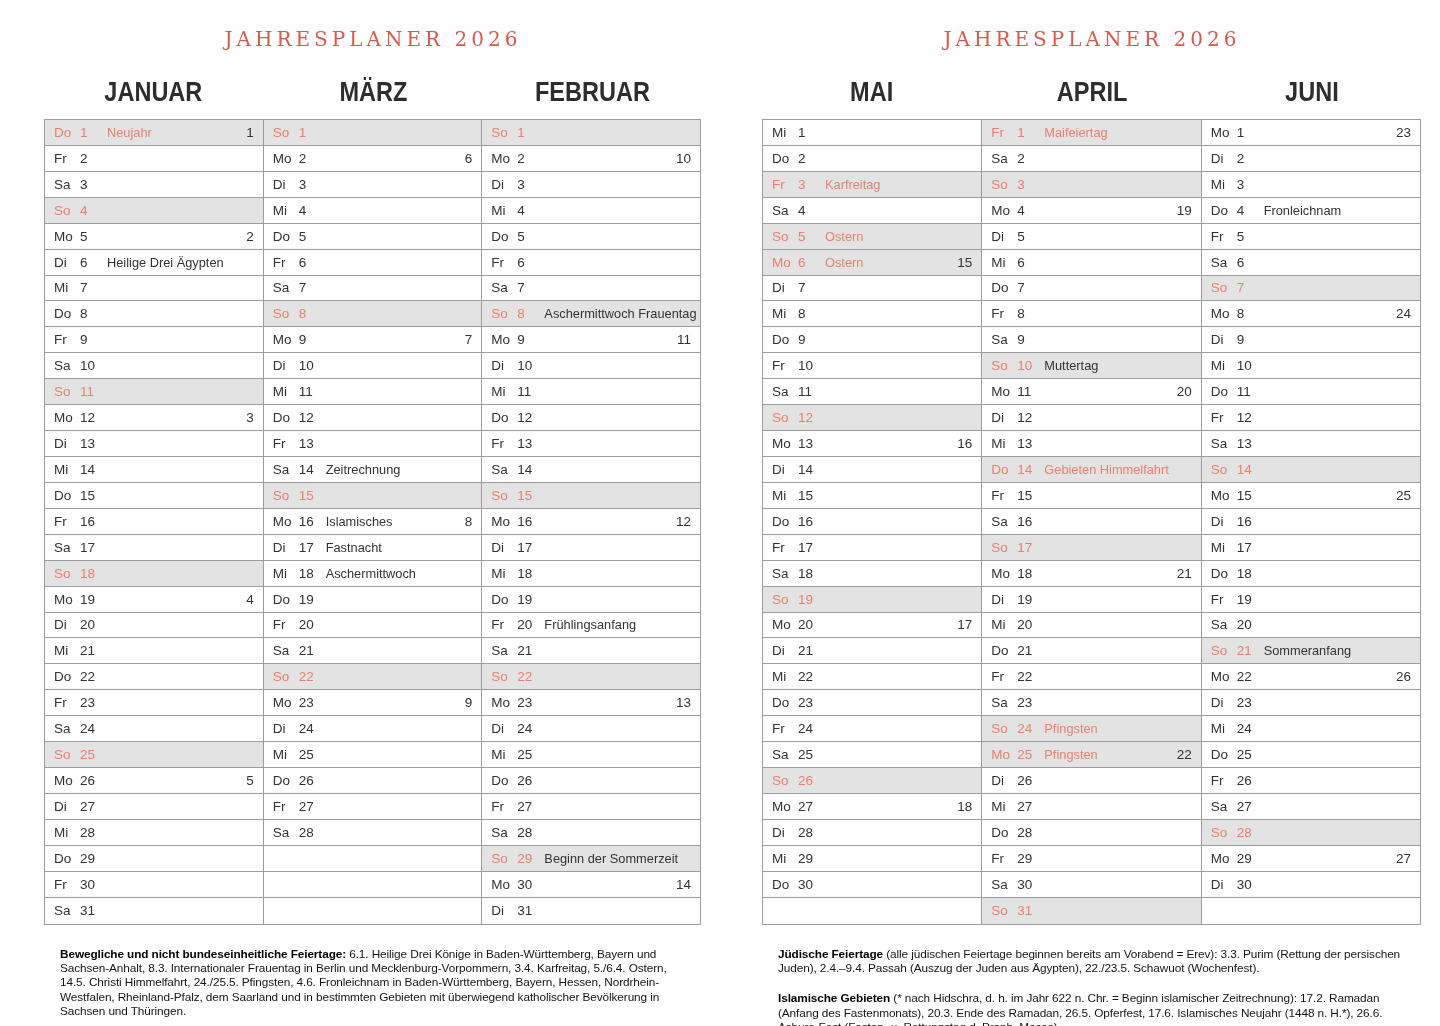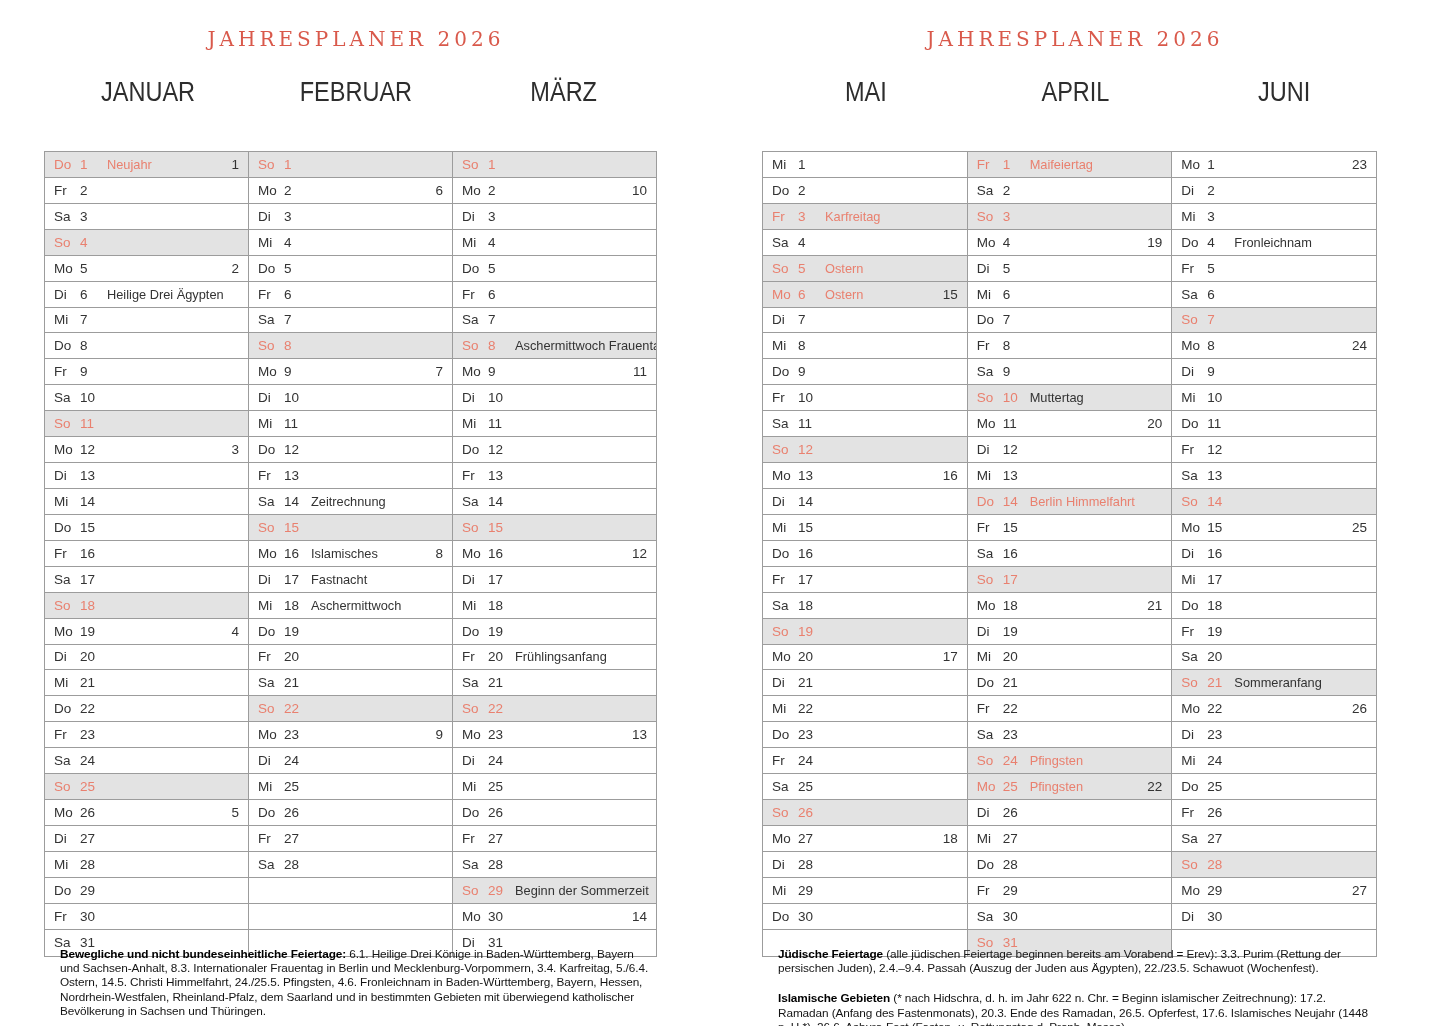--- a/index.html
+++ b/index.html
@@ -1,28 +1,28 @@
 <!DOCTYPE html>
 <html style="--accent-red: #d9594b; --day-red: #e9806f; --sunday-bg: #e3e3e3; --border: #9c9c9c; --ink: #333333;"><head>
 <meta charset="utf-8">
 <style>
   html,body{margin:0;padding:0;background:#fff;}
   .sheet{position:relative;width:1440px;height:1026px;background:#ffffff;overflow:hidden;
          font-family:"Liberation Sans",sans-serif;}
-  .page{position:absolute;top:0;height:1026px;}
+  .page{position:absolute;top:0;height:1026px;padding-left:34px;}
   .page.left{left:44px;width:624px;}
   .page.right{left:762px;width:626px;}
   .title{position:absolute;top:27px;left:0;width:100%;margin:0;text-align:center;
          font-family:"DejaVu Serif",serif;font-weight:normal;font-size:20px;
          letter-spacing:4px;color:var(--accent-red);}
   .months-head{position:absolute;top:76px;left:0;right:0;display:flex;}
-  .mh{flex:1;text-align:center;font-size:28px;color:#2d2d2d;}
+  .mh{flex:1;text-align:center;font-size:28px;color:#2d2d2d;font-weight:bold;}
   .mh>span{display:inline-block;transform:scaleX(0.84);transform-origin:center;}
-  .cal-table{position:absolute;top:119px;left:0;right:11px;display:flex;
-             border:1px solid var(--border);box-sizing:border-box;margin-top:32px;}
+  .cal-table{position:absolute;top:119px;left:0;right:1px;display:flex;
+             border:1px solid var(--border);box-sizing:border-box;}
   .col{flex:1;min-width:0;border-right:1px solid var(--border);}
   .col:last-child{border-right:none;}
   .drow{display:flex;align-items:center;height:25.93px;box-sizing:border-box;
         border-bottom:1px solid var(--border);padding:0 9px;font-size:13.5px;
         color:var(--ink);overflow:hidden;}
   .drow:last-child{border-bottom:none;}
   .drow.hl{background:var(--sunday-bg);}
   .drow.hl .wd,.drow.hl .dn{color:var(--day-red);}
   .wd{width:26px;flex:none;}
   .dn{width:22px;flex:none;}
@@ -35,22 +35,22 @@
   .fp b{font-weight:bold;color:#000;}
 </style>
 </head>
 <body>
 
 <div class="sheet">
   <section class="page left">
     <h1 class="title">JAHRESPLANER 2026</h1>
     <div class="months-head">
         <div class="mh"><span>JANUAR</span></div>
+        <div class="mh"><span>MÄRZ</span></div>
         <div class="mh"><span>FEBRUAR</span></div>
-        <div class="mh"><span>MÄRZ</span></div>
       </div>
     <div class="cal-table">
         <div class="col">
           <div class="drow hl">
             <span class="wd">Do</span>
             <span class="dn">1</span>
             <span class="note red">Neujahr</span>
             <span class="wk">1</span>
           </div>
           <div class="drow">
@@ -634,21 +634,21 @@
             <span class="wd">Di</span>
             <span class="dn">12</span>
           </div>
           <div class="drow">
             <span class="wd">Mi</span>
             <span class="dn">13</span>
           </div>
           <div class="drow hl">
             <span class="wd">Do</span>
             <span class="dn">14</span>
-            <span class="note red">Berlin Himmelfahrt</span>
+            <span class="note red">Gebieten Himmelfahrt</span>
           </div>
           <div class="drow">
             <span class="wd">Fr</span>
             <span class="dn">15</span>
           </div>
           <div class="drow">
             <span class="wd">Sa</span>
             <span class="dn">16</span>
           </div>
           <div class="drow hl">

